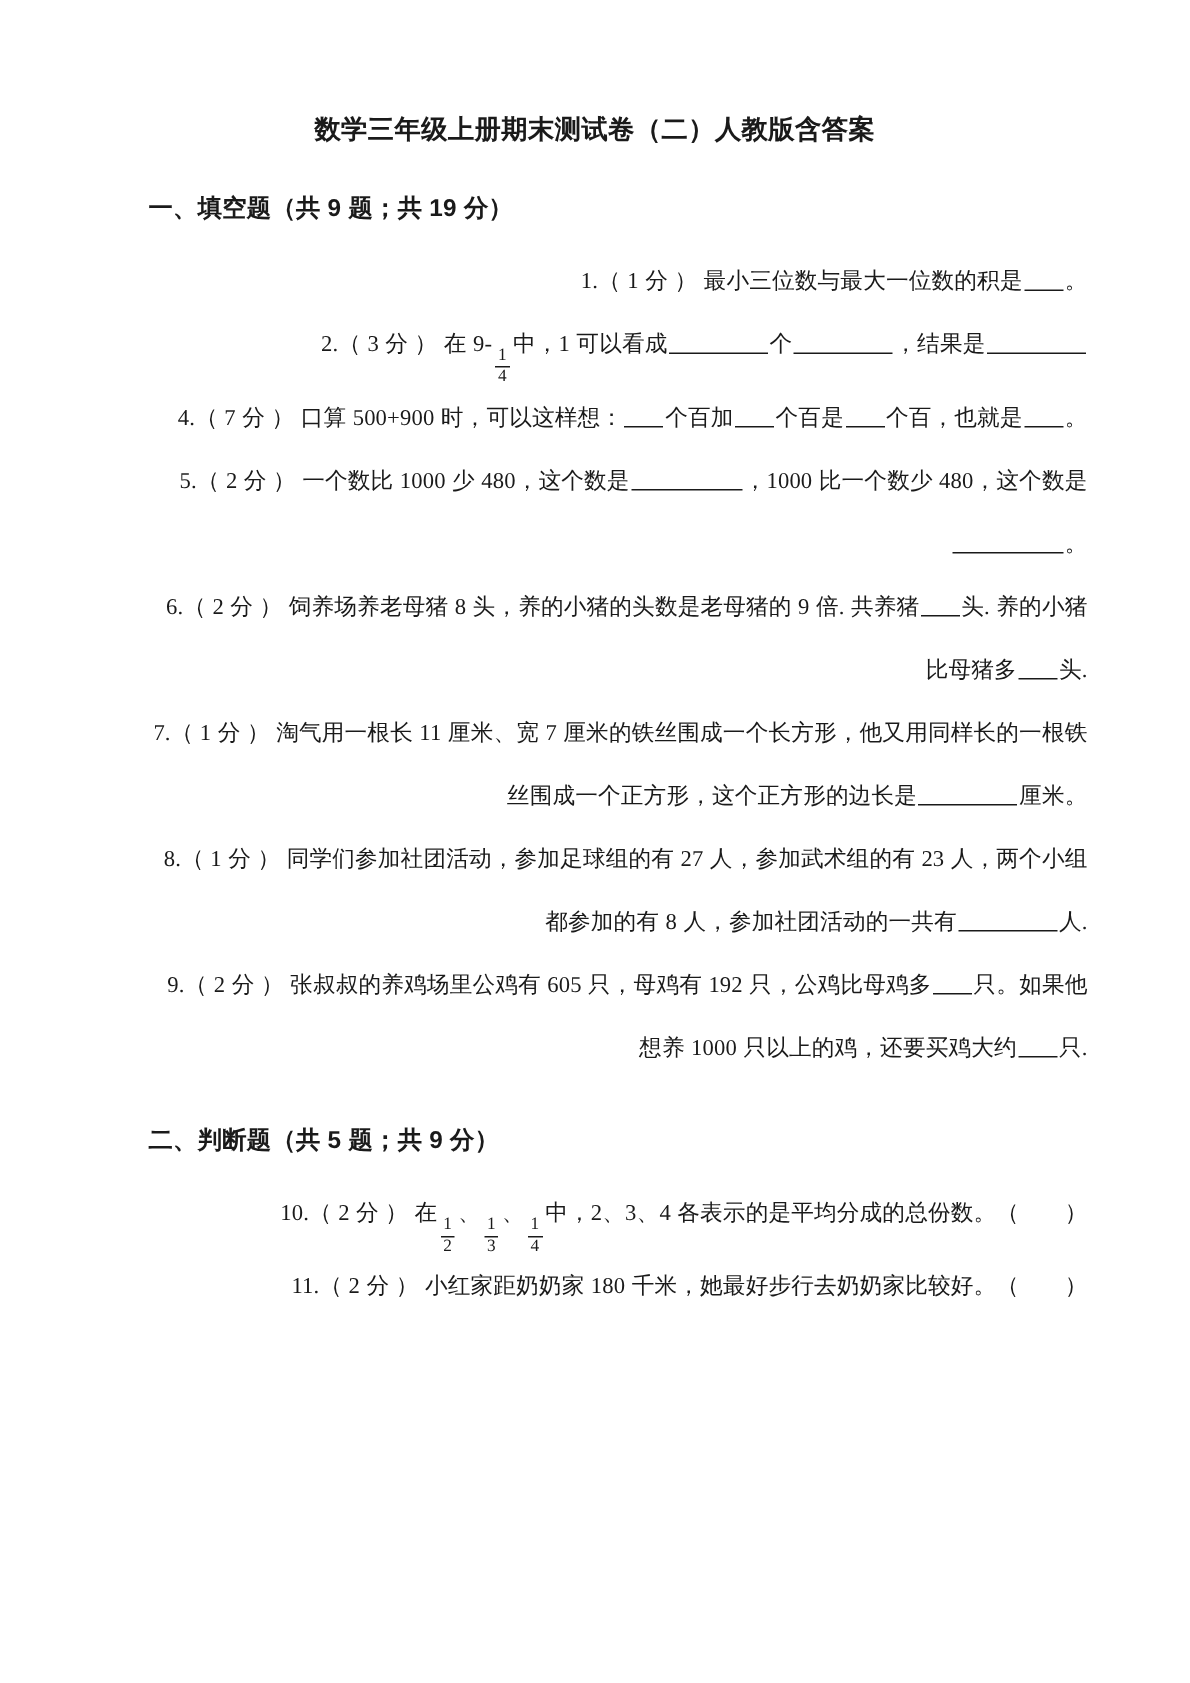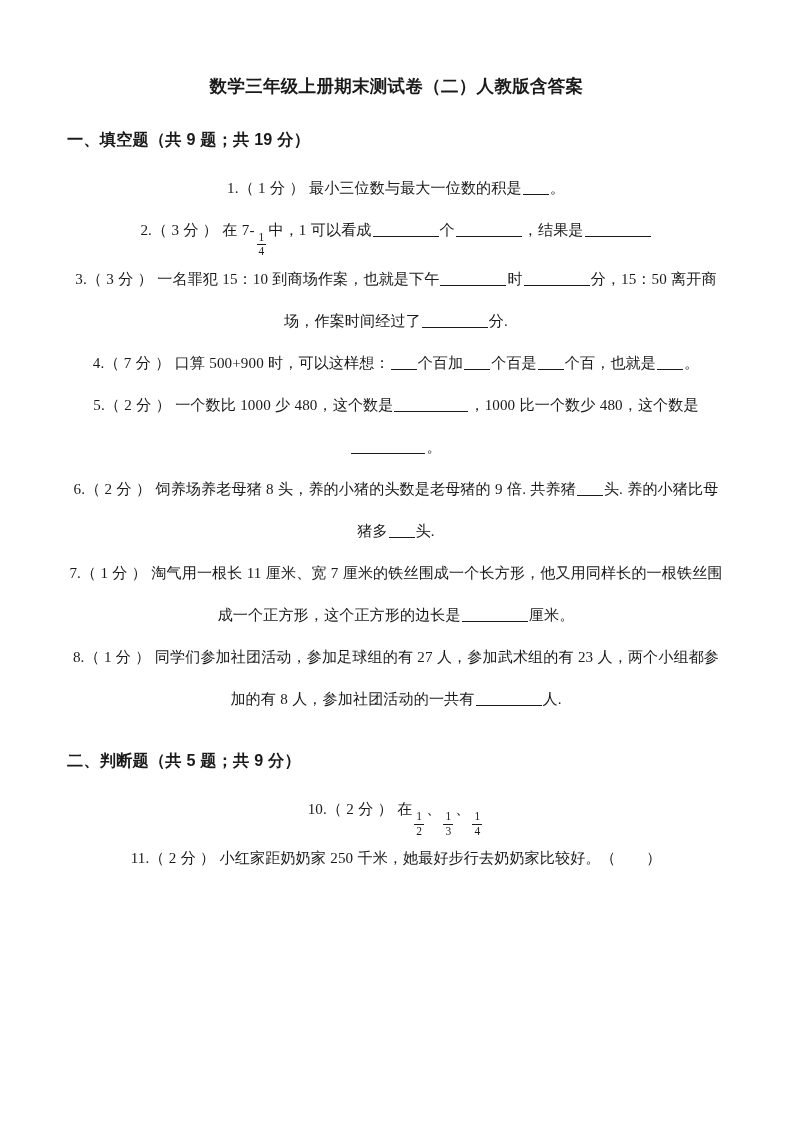--- a/index.html
+++ b/index.html
@@ -26,40 +26,40 @@
     text-align: center;
     font-size: 17.5px;
     font-weight: bold;
     letter-spacing: 0.3px;
     margin: 0;
     padding-top: 74px;
     line-height: 1.4;
     font-family: "Liberation Sans", "DejaVu Sans", sans-serif;
   }
   .content {
-    padding-left: 67px;
+    padding-left: 99px;
     padding-right: 68px;
     padding-top: 0;
   }
   .section-head {
     font-size: 16.2px;
     font-weight: bold;
     margin: 0;
     padding-top: 28px;
     padding-bottom: 6px;
     line-height: 1.5;
     letter-spacing: 0.2px;
     font-family: "Liberation Sans", "DejaVu Sans", sans-serif;
   }
   .q {
     font-size: 15.1px;
     line-height: 42px;
     margin: 0;
     padding: 0;
-    text-align: center;
+    text-align: right;
     letter-spacing: 0.1px;
     word-spacing: 0.4px;
     font-family: Liberation Serif, serif;
   }
   .q-first {
     padding-top: 10px;
   }
   .qnum {
     white-space: nowrap;
   }
@@ -104,37 +104,37 @@
 </head>
 <body>
 
 <div class="page">
 
   <h1 class="doc-title">数学三年级上册期末测试卷（二）人教版含答案</h1>
 
   <div class="content" id="content-root">
       <div class="section-head">一、填空题（共 9 题；共 19 分）</div>
       <div class="q q-first"><span class="qnum">1.</span><span class="qnum">（ 1 分 ）</span> <span>最小三位数与最大一位数的积是</span><span class="blank-s"></span><span>。</span></div>
-      <div class="q"><span class="qnum">2.</span><span class="qnum">（ 3 分 ）</span> <span>在 7-</span><span class="frac">
+      <div class="q"><span class="qnum">2.</span><span class="qnum">（ 3 分 ）</span> <span>在 9-</span><span class="frac">
           <span class="num">1</span>
           <span class="den">4</span>
         </span><span>中，1 可以看成</span><span class="blank-m"></span><span>个</span><span class="blank-m"></span><span>，结果是</span><span class="blank-m"></span></div>
-      <div class="q"><span class="qnum">3.</span><span class="qnum">（ 3 分 ）</span> <span>一名罪犯 15：10 到商场作案，也就是下午</span><span class="blank-m"></span><span>时</span><span class="blank-m"></span><span>分，15：50 离开商场，作案时间经过了</span><span class="blank-m"></span><span>分.</span></div>
       <div class="q"><span class="qnum">4.</span><span class="qnum">（ 7 分 ）</span> <span>口算 500+900 时，可以这样想：</span><span class="blank-s"></span><span>个百加</span><span class="blank-s"></span><span>个百是</span><span class="blank-s"></span><span>个百，也就是</span><span class="blank-s"></span><span>。</span></div>
       <div class="q"><span class="qnum">5.</span><span class="qnum">（ 2 分 ）</span> <span>一个数比 1000 少 480，这个数是</span><span class="blank-l"></span><span>，1000 比一个数少 480，这个数是</span><span class="blank-l"></span><span>。</span></div>
       <div class="q"><span class="qnum">6.</span><span class="qnum">（ 2 分 ）</span> <span>饲养场养老母猪 8 头，养的小猪的头数是老母猪的 9 倍. 共养猪</span><span class="blank-s"></span><span>头. 养的小猪比母猪多</span><span class="blank-s"></span><span>头.</span></div>
       <div class="q"><span class="qnum">7.</span><span class="qnum">（ 1 分 ）</span> <span>淘气用一根长 11 厘米、宽 7 厘米的铁丝围成一个长方形，他又用同样长的一根铁丝围成一个正方形，这个正方形的边长是</span><span class="blank-m"></span><span>厘米。</span></div>
       <div class="q"><span class="qnum">8.</span><span class="qnum">（ 1 分 ）</span> <span>同学们参加社团活动，参加足球组的有 27 人，参加武术组的有 23 人，两个小组都参加的有 8 人，参加社团活动的一共有</span><span class="blank-m"></span><span>人.</span></div>
+      <div class="q"><span class="qnum">9.</span><span class="qnum">（ 2 分 ）</span> <span>张叔叔的养鸡场里公鸡有 605 只，母鸡有 192 只，公鸡比母鸡多</span><span class="blank-s"></span><span>只。如果他想养 1000 只以上的鸡，还要买鸡大约</span><span class="blank-s"></span><span>只.</span></div>
       <div class="section-head">二、判断题（共 5 题；共 9 分）</div>
       <div class="q q-first"><span class="qnum">10.</span><span class="qnum">（ 2 分 ）</span> <span>在</span><span class="frac">
           <span class="num">1</span>
           <span class="den">2</span>
         </span><span>、</span><span class="frac">
           <span class="num">1</span>
           <span class="den">3</span>
         </span><span>、</span><span class="frac">
           <span class="num">1</span>
           <span class="den">4</span>
-        </span></div>
-      <div class="q"><span class="qnum">11.</span><span class="qnum">（ 2 分 ）</span> <span>小红家距奶奶家 250 千米，她最好步行去奶奶家比较好。（　　）</span></div>
+        </span><span>中，2、3、4 各表示的是平均分成的总份数。（　　）</span></div>
+      <div class="q"><span class="qnum">11.</span><span class="qnum">（ 2 分 ）</span> <span>小红家距奶奶家 180 千米，她最好步行去奶奶家比较好。（　　）</span></div>
     </div>
 
 </div>
 
 </body></html>

